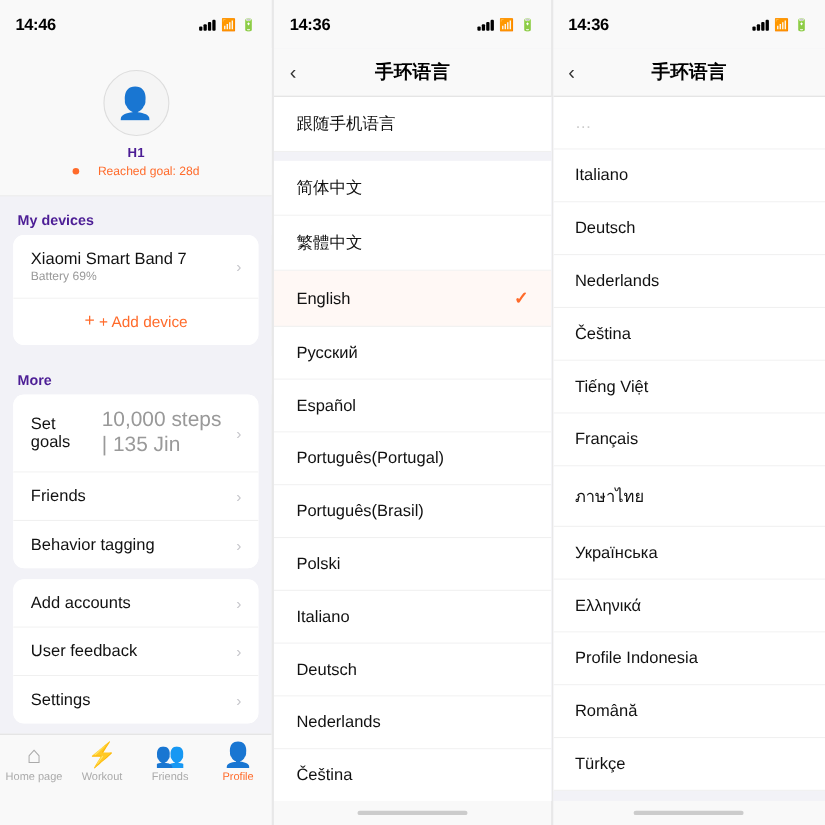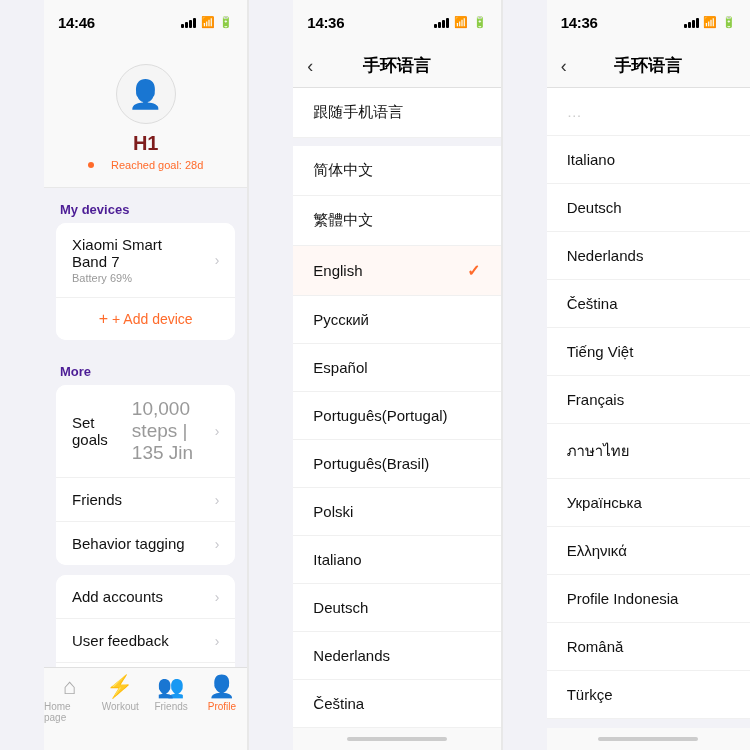--- a/index.html
+++ b/index.html
@@ -13,21 +13,20 @@
       overflow: hidden;
     }
 
     
     .panel {
       background: #f2f2f7;
       display: flex;
       flex-direction: column;
       overflow: hidden;
       position: relative;
-      padding-left: 44px;
     }
 
     
     .panel-1 { width: 248px; }
     
     .panel-2 { width: 252px; }
     
     .panel-3 { width: 248px; }
 
     
@@ -104,23 +103,23 @@
       border: 1px solid #ddd;
       background: #f5f5f5;
       display: flex;
       align-items: center;
       justify-content: center;
       margin-bottom: 8px;
       color: #ccc;
       font-size: 28px;
     }
     .profile-name {
-      font-size: 20px;
+      font-size: 12px;
       font-weight: 600;
-      color: #7f1d1d;
+      color: #4c1d95;
       margin-bottom: 4px;
     }
     .profile-goal {
       font-size: 11px;
       color: #ff6b2b;
       display: flex;
       align-items: center;
       gap: 17px;
     }
     .goal-dot {

